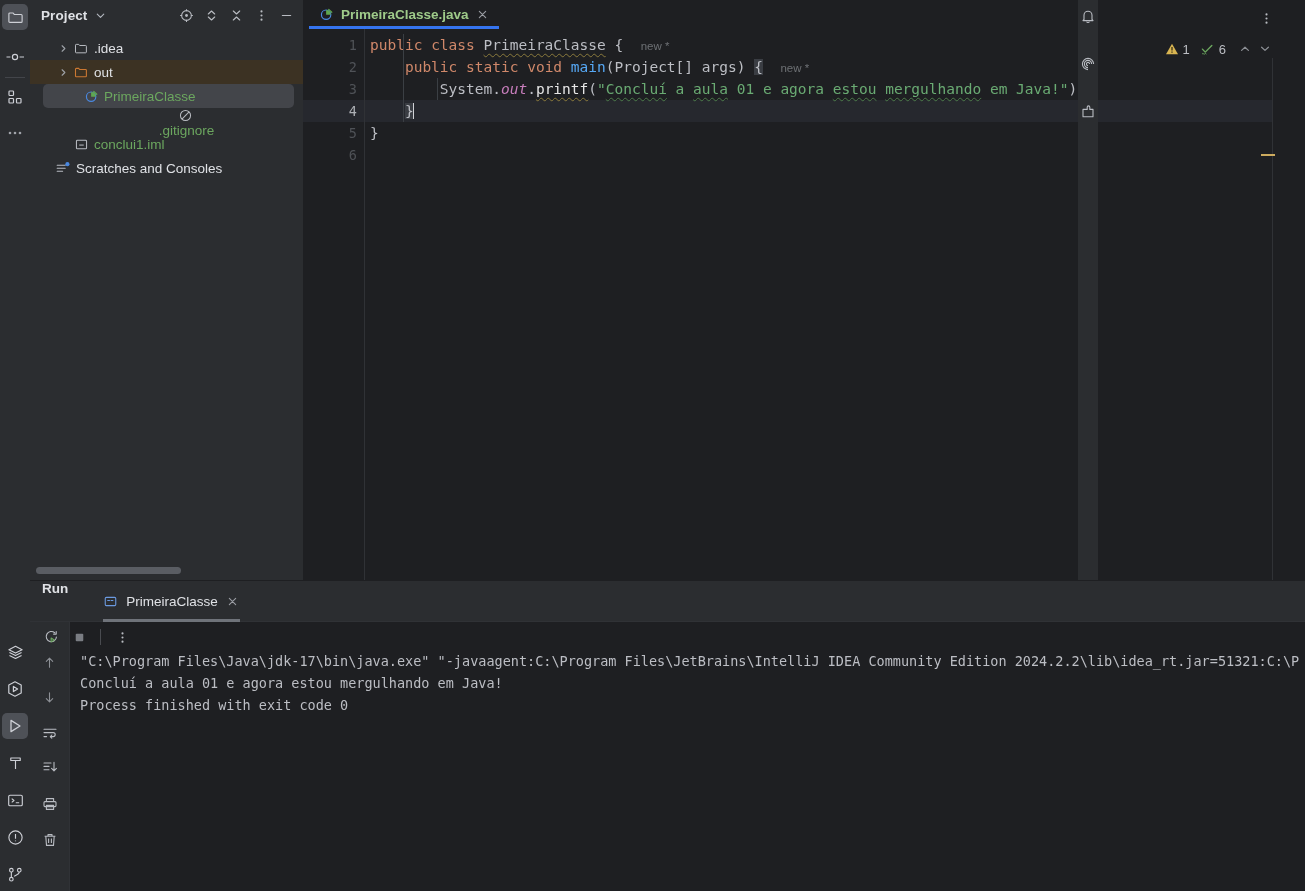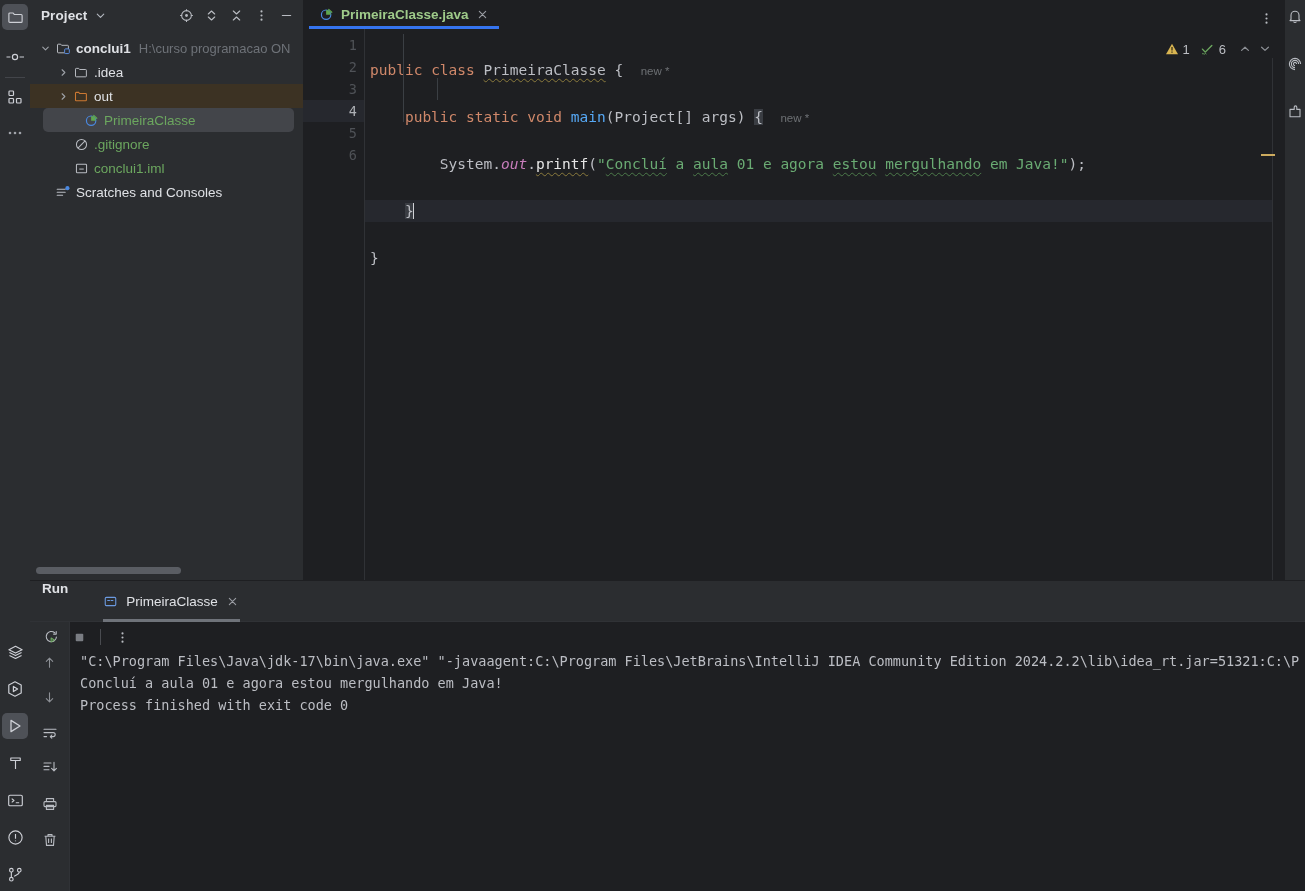--- a/index.html
+++ b/index.html
@@ -4,21 +4,21 @@
 <style>
   * { box-sizing: border-box; margin: 0; padding: 0; }
   html, body {
     width: 1305px; height: 891px;
     background: #1e1f22;
     font-family: "Liberation Sans", sans-serif;
     overflow: hidden;
   }
   .app {
     position: relative;
-    width: 1305px; height: 891px;
+    width: 1098px; height: 891px;
     display: flex;
     background: #1e1f22;
   }
 
   
   .left-bar {
     width: 30px; height: 891px;
     background: #2b2d30;
     display: flex; flex-direction: column;
     align-items: center;
@@ -129,21 +129,21 @@
     position: absolute; right: -17px; width: 14px; height: 14px;
     color: #5d9a4f; display: flex; align-items: center; justify-content: center;
   }
   .gutter-divider { position:absolute; right:0; top:0; bottom:0; width:1px; background:#303236; }
 
   .code {
     flex: 1 1 auto; padding-top: 5px; position: relative;
     font-family: "DejaVu Sans Mono", monospace; font-size: 14.5px;
     background: #1e1f22;
   }
-  .cl { height: 22px; line-height: 22px; white-space: pre; padding-left: 5px; margin-top: 25px; }
+  .cl { height: 22px; line-height: 22px; white-space: pre; padding-left: 5px; }
   .cl.cur { background: #26282e; }
   .kw { color: #d0886a; }
   .cls { color: #bcbec4; }
   .id { color: #e5e5e5; }
   .meth { color: #56a8f5; }
   .fld { color: #c77dbb; font-style: italic; }
   .str { color: #6aab73; }
   .pn { color: #bcbec4; }
   .hint { color: #6d7074; font-size: 11.5px; font-family: "Liberation Sans", sans-serif; }
   .brace-hl { background: #3a3d43; }
@@ -358,35 +358,20 @@
         <span class="pp-act">
           <svg width="15" height="15" viewBox="0 0 16 16" fill="none" stroke="#b9bcc2" stroke-width="1.3" stroke-linecap="round">
               <path d="M3.6 8h8.8"></path>
             </svg>
         </span>
       </div>
     </div>
 
     <div class="tree">
 
-      <div class="row" style="padding-left:8px;">
-        <span class="arrow">
-          <svg width="11" height="11" viewBox="0 0 12 12" fill="none" stroke="#9ea2a8" stroke-width="1.2" stroke-linecap="round" stroke-linejoin="round">
-              <path d="m3 4.5 3 3 3-3"></path>
-            </svg>
-        </span>
-        <span class="row-ic">
-          <svg width="15" height="15" viewBox="0 0 16 16" fill="none">
-            <path d="M1.6 4.2a.8.8 0 0 1 .8-.8h2.6l1 1.2h6.4a.8.8 0 0 1 .8.8v6.4a.8.8 0 0 1-.8.8H2.4a.8.8 0 0 1-.8-.8z" stroke="#b9bcc2" stroke-width="1.05"></path>
-            <rect x="9.2" y="8.4" width="5" height="5" rx="1" fill="#2b2d30" stroke="#5b8ee0" stroke-width="1.05"></rect>
-          </svg>
-        </span>
-        <span class="row-lbl bold">conclui1</span>
-        <span class="row-path">H:\curso programacao ON</span>
-      </div>
 
       <div class="row" style="padding-left:26px;">
         <span class="arrow">
           <svg width="11" height="11" viewBox="0 0 12 12" fill="none" stroke="#9ea2a8" stroke-width="1.2" stroke-linecap="round" stroke-linejoin="round">
               <path d="m4.5 3 3 3-3 3"></path>
             </svg>
         </span>
         <span class="row-ic">
           <svg width="15" height="15" viewBox="0 0 16 16" fill="none" stroke="#b9bcc2" stroke-width="1.05">
             <path d="M1.6 4.4a.8.8 0 0 1 .8-.8h2.6l1 1.2h6.4a.8.8 0 0 1 .8.8v6.2a.8.8 0 0 1-.8.8H2.4a.8.8 0 0 1-.8-.8z"></path>
@@ -414,21 +399,21 @@
         <span class="row-ic">
           <svg width="15" height="15" viewBox="0 0 16 16" fill="none">
             <circle cx="7.6" cy="8.2" r="5" stroke="#4a88e0" stroke-width="1.25"></circle>
             <path d="M7.6 3.2a5 5 0 0 1 5 5h-5z" fill="#5fa84f"></path>
             <path d="M10.4 2.6 13.6 5.6" stroke="#5fa84f" stroke-width="1.3" stroke-linecap="round"></path>
           </svg>
         </span>
         <span class="row-lbl green">PrimeiraClasse</span>
       </div>
 
-      <div class="row" style="padding-left:41px;">
+      <div class="row" style="padding-left:41px;flex-direction:column;">
         <span class="row-ic">
           <svg width="15" height="15" viewBox="0 0 16 16" fill="none" stroke="#b9bcc2" stroke-width="1.1">
             <circle cx="8" cy="8" r="5.4"></circle>
               <path d="m4.2 11.8 7.6-7.6"></path>
           </svg>
         </span>
         <span class="row-lbl green">.gitignore</span>
       </div>
 
       <div class="row" style="padding-left:41px;">

